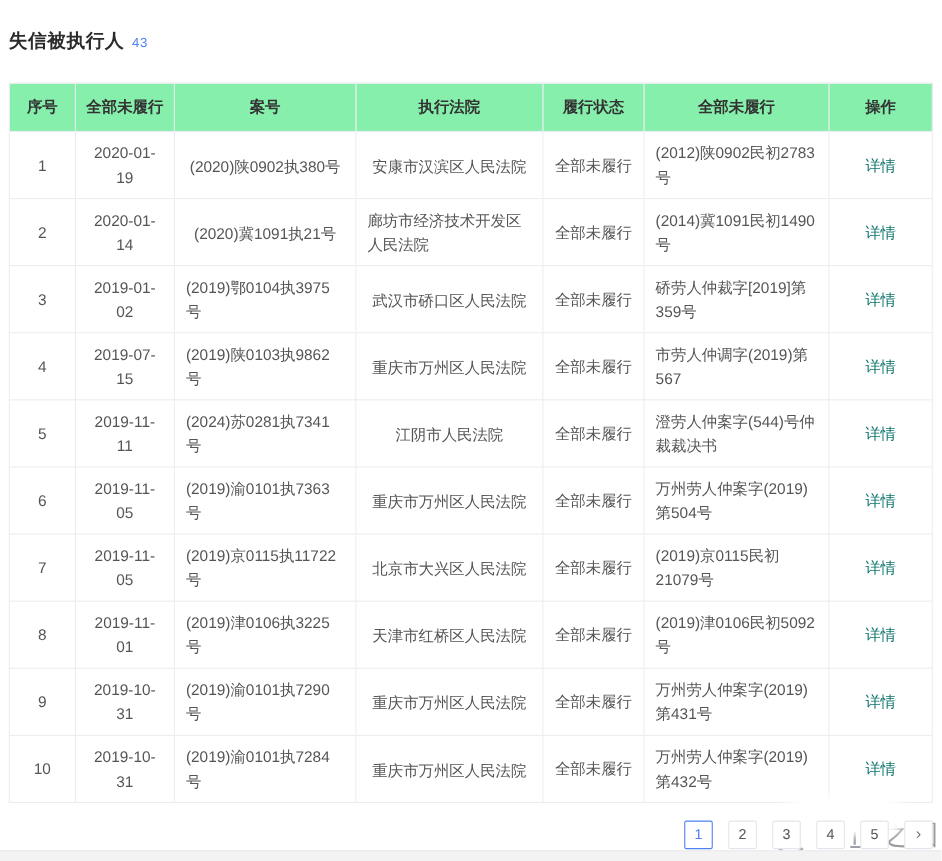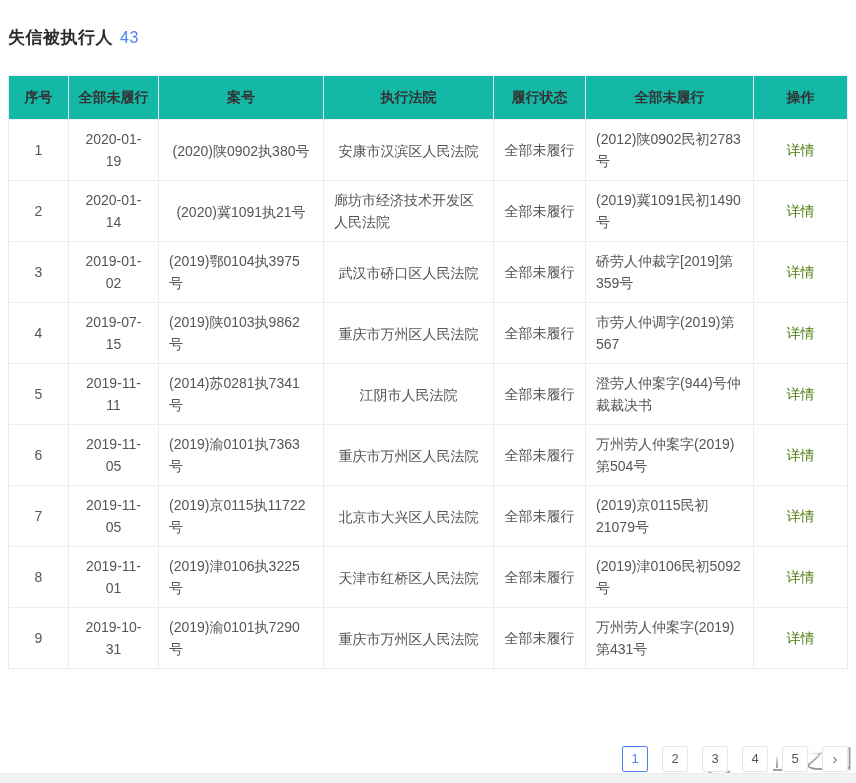--- a/index.html
+++ b/index.html
@@ -6,39 +6,39 @@
   body{
     width:856px;height:783px;position:relative;overflow:hidden;
     background:#ffffff;
     font-family:"Liberation Sans","DejaVu Sans",sans-serif;
   }
   .page-title{
     position:absolute;left:8px;top:26px;
     font-size:17px;font-weight:700;color:#2b2b2b;letter-spacing:.5px;
   }
   .page-title .count{
-    color:#4f81f5;font-weight:400;font-size:16px;margin-left:7px;
+    color:#4f81f5;font-weight:400;font-size:12px;margin-left:7px;
   }
   table.sx-table{
     position:absolute;left:8px;top:75px;width:839px;
     border-collapse:collapse;table-layout:fixed;
   }
   .sx-table th,.sx-table td{
     border:1px solid #ebedf0;font-size:14px;box-sizing:border-box;
   }
   .sx-table th{
-    background:#14b8a6;height:44px;color:#333;font-weight:600;
+    background:#86efac;height:44px;color:#333;font-weight:600;
     text-align:center;padding:0 6px;
   }
   .sx-table td{
     color:#555;padding:8px 10px;text-align:center;line-height:22px;
     height:61px;
   }
   .cellblock{display:inline-block;text-align:left;vertical-align:middle;}
-  .detail-link{color:#4d7c0f;cursor:pointer;text-decoration:none;}
+  .detail-link{color:#0f766e;cursor:pointer;text-decoration:none;}
   .pagination{
     position:absolute;top:746px;right:8px;display:flex;gap:14px;
   }
   .page-btn{
     width:26px;height:26px;line-height:24px;text-align:center;
     border:1px solid #e3e6ea;border-radius:2px;font-size:13px;color:#555;
     background:#fff;cursor:pointer;box-sizing:border-box;user-select:none;
   }
   .page-btn.active{border-color:#4f81f5;color:#4f81f5;}
   .page-btn.next{font-size:15px;color:#737373;line-height:23px;}
@@ -97,21 +97,21 @@
       <td>全部未履行</td>
       <td><span class="cellblock">(2012)陕0902民初2783号</span></td>
       <td><a class="detail-link">详情</a></td>
     </tr>
     <tr>
       <td>2</td>
       <td>2020-01-14</td>
       <td><span class="cellblock">(2020)冀1091执21号</span></td>
       <td><span class="cellblock">廊坊市经济技术开发区人民法院</span></td>
       <td>全部未履行</td>
-      <td><span class="cellblock">(2019)冀1091民初1490号</span></td>
+      <td><span class="cellblock">(2014)冀1091民初1490号</span></td>
       <td><a class="detail-link">详情</a></td>
     </tr>
     <tr>
       <td>3</td>
       <td>2019-01-02</td>
       <td><span class="cellblock">(2019)鄂0104执3975号</span></td>
       <td><span class="cellblock">武汉市硚口区人民法院</span></td>
       <td>全部未履行</td>
       <td><span class="cellblock">硚劳人仲裁字[2019]第359号</span></td>
       <td><a class="detail-link">详情</a></td>
@@ -121,24 +121,24 @@
       <td>2019-07-15</td>
       <td><span class="cellblock">(2019)陕0103执9862号</span></td>
       <td><span class="cellblock">重庆市万州区人民法院</span></td>
       <td>全部未履行</td>
       <td><span class="cellblock">市劳人仲调字(2019)第567</span></td>
       <td><a class="detail-link">详情</a></td>
     </tr>
     <tr>
       <td>5</td>
       <td>2019-11-11</td>
-      <td><span class="cellblock">(2014)苏0281执7341号</span></td>
+      <td><span class="cellblock">(2024)苏0281执7341号</span></td>
       <td><span class="cellblock">江阴市人民法院</span></td>
       <td>全部未履行</td>
-      <td><span class="cellblock">澄劳人仲案字(944)号仲裁裁决书</span></td>
+      <td><span class="cellblock">澄劳人仲案字(544)号仲裁裁决书</span></td>
       <td><a class="detail-link">详情</a></td>
     </tr>
     <tr>
       <td>6</td>
       <td>2019-11-05</td>
       <td><span class="cellblock">(2019)渝0101执7363号</span></td>
       <td><span class="cellblock">重庆市万州区人民法院</span></td>
       <td>全部未履行</td>
       <td><span class="cellblock">万州劳人仲案字(2019)第504号</span></td>
       <td><a class="detail-link">详情</a></td>
@@ -161,20 +161,29 @@
       <td><span class="cellblock">(2019)津0106民初5092号</span></td>
       <td><a class="detail-link">详情</a></td>
     </tr>
     <tr>
       <td>9</td>
       <td>2019-10-31</td>
       <td><span class="cellblock">(2019)渝0101执7290号</span></td>
       <td><span class="cellblock">重庆市万州区人民法院</span></td>
       <td>全部未履行</td>
       <td><span class="cellblock">万州劳人仲案字(2019)第431号</span></td>
+      <td><a class="detail-link">详情</a></td>
+    </tr>
+    <tr>
+      <td>10</td>
+      <td>2019-10-31</td>
+      <td><span class="cellblock">(2019)渝0101执7284号</span></td>
+      <td><span class="cellblock">重庆市万州区人民法院</span></td>
+      <td>全部未履行</td>
+      <td><span class="cellblock">万州劳人仲案字(2019)第432号</span></td>
       <td><a class="detail-link">详情</a></td>
     </tr>
   </tbody>
 </table>
 
 <div class="watermark">
   <svg width="160" height="60" viewBox="0 0 160 60">
     <circle cx="24" cy="36" r="14" fill="none" stroke="#aaaeb6" stroke-width="2.4" stroke-dasharray="62 26" transform="rotate(40 24 36)"></circle>
     <path d="M52 42 h18 M57 32 h11 M78 44 h16 M82 30 v12" fill="none" stroke="#9ca0a8" stroke-width="2"></path>
   </svg>

